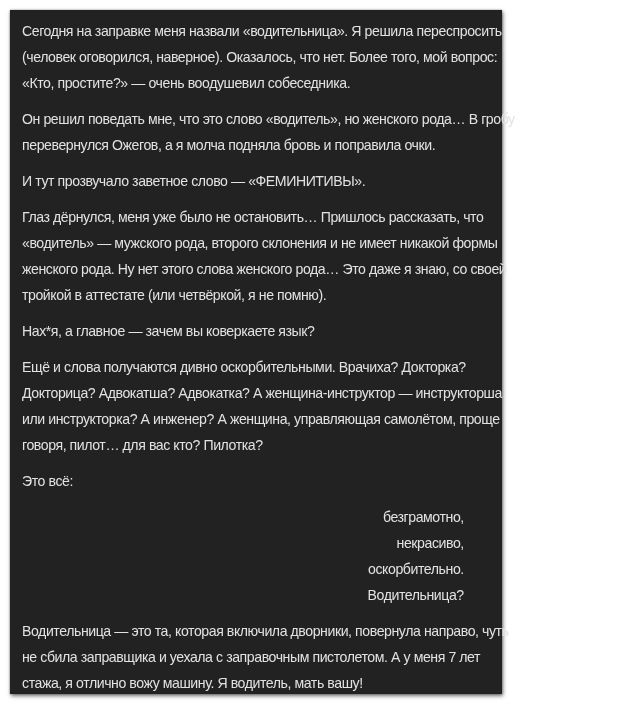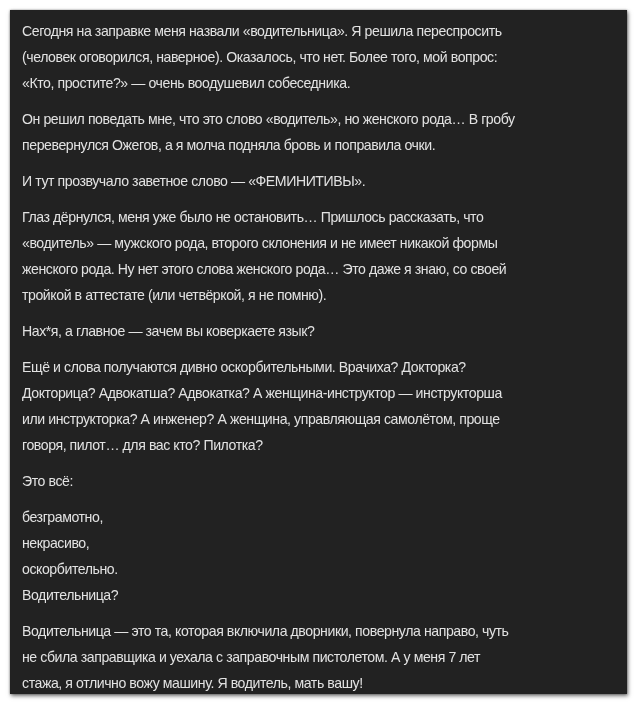--- a/index.html
+++ b/index.html
@@ -10,21 +10,21 @@
     body {
       width: 640px;
       height: 707px;
       position: relative;
       overflow: hidden;
     }
     .card {
       position: absolute;
       left: 10px;
       top: 10px;
-      width: 617px;
+      width: 492px;
       height: 684px;
       background: #222222;
       box-shadow: 1px 2px 4px rgba(0,0,0,0.55), 0 0 2px rgba(0,0,0,0.35);
       box-sizing: border-box;
       padding: 8px 10px 0 12px;
       color: #e2e2e2;
       font-family: "Liberation Sans", sans-serif;
       font-size: 15px;
       line-height: 26px;
       letter-spacing: -0.45px;
@@ -34,20 +34,21 @@
       transform: scaleX(0.94);
       transform-origin: left top;
       width: 640px;
     }
     .para .line {
       display: block;
       white-space: nowrap;
     }
     .list {
       margin: 0 0 10px 0;
+      text-align: right;
     }
     .list .line {
       display: block;
       white-space: nowrap;
       transform: scaleX(0.94);
       transform-origin: left top;
     }
   </style>
 </head>
 <body>

